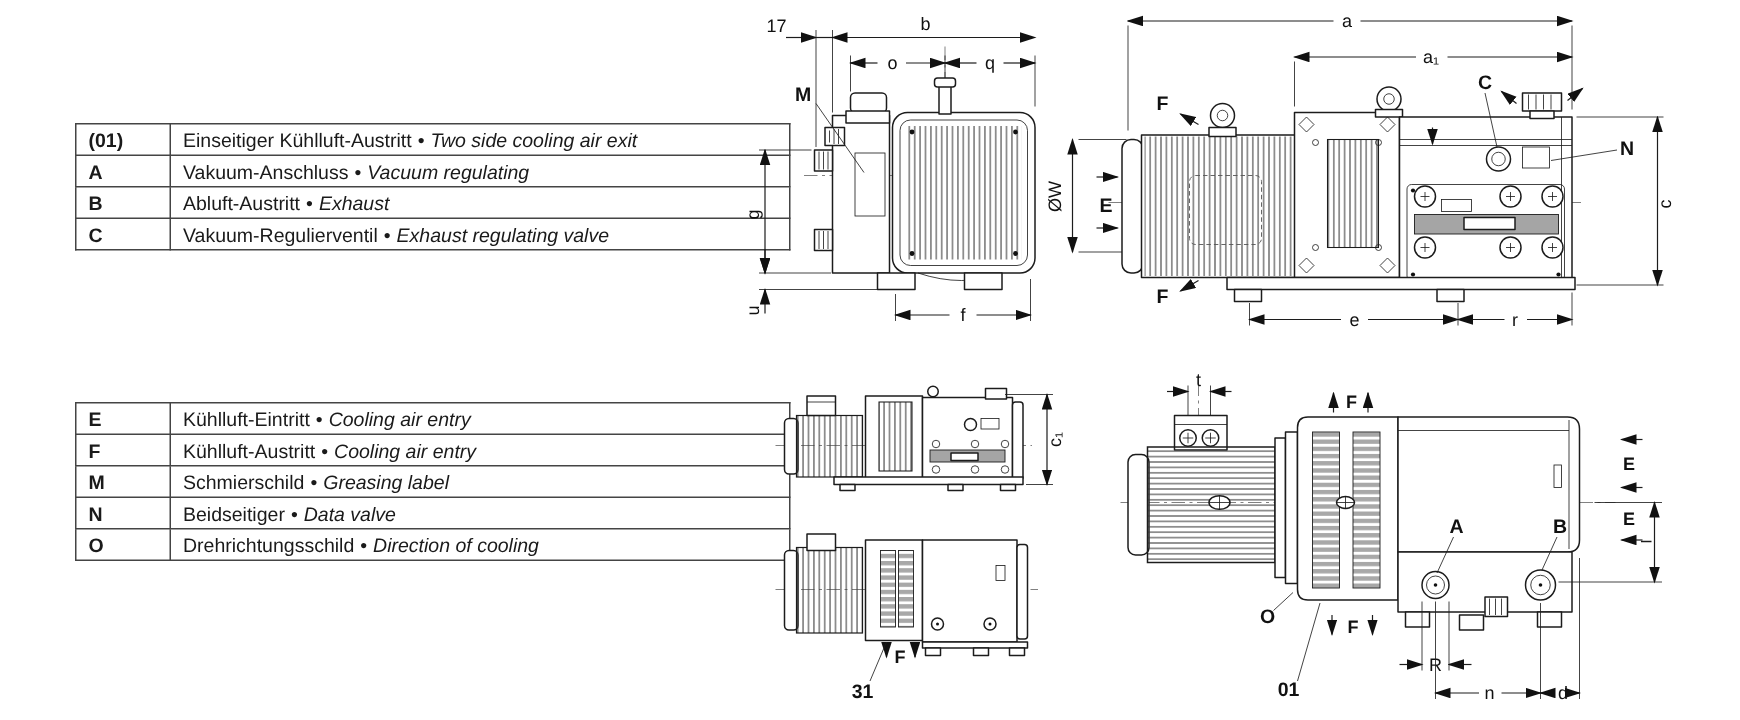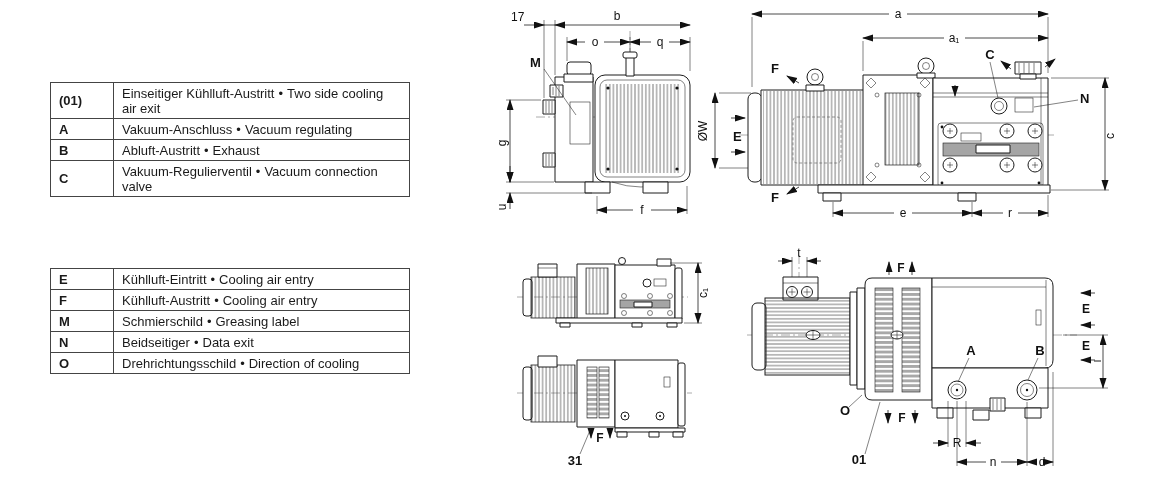--- a/index.html
+++ b/index.html
@@ -1,23 +1,23 @@
 <!DOCTYPE html>
 <html><head>
 <meta charset="utf-8">
 <style>
   html,body{margin:0;padding:0;background:#fff;}
   #canvas{position:relative;width:1160px;height:480px;background:#fff;overflow:hidden;
           font-family:"Liberation Sans","DejaVu Sans",sans-serif;color:#1a1a1a;}
   .abs{position:absolute;}
   
-  table.legend{border-collapse:collapse;width:360px;table-layout:fixed;}
+  table.legend{border-collapse:collapse;width:477px;table-layout:fixed;}
   table.legend td{border:1px solid #444;font-size:13px;line-height:15px;padding:2.5px 8px;color:#1a1a1a;}
   table.legend td.key{width:46px;font-weight:bold;}
-  table.legend .en{text-align:center;}
+  table.legend .en{font-style:italic;text-align:center;}
   table.legend .bullet{margin:0 4px;}
   
   svg{overflow:visible;}
   .ln{fill:none;stroke:#1c1c1c;stroke-width:1;stroke-linejoin:round;}
   .fw{fill:#fff;stroke:#1c1c1c;stroke-width:1;stroke-linejoin:round;}
   .thin{fill:none;stroke:#1c1c1c;stroke-width:.55;}
   .dim{fill:none;stroke:#1c1c1c;stroke-width:.8;}
   .cl{fill:none;stroke:#666;stroke-width:.55;stroke-dasharray:9 3 2 3;}
   .dash{fill:none;stroke:#555;stroke-width:.6;stroke-dasharray:3 2;}
   .shade{fill:#a5a5a5;stroke:#1c1c1c;stroke-width:.6;}
@@ -56,42 +56,42 @@
       <tr>
         <td class="key">A</td>
         <td><span class="de">Vakuum-Anschluss</span><span class="bullet">•</span><span class="en">Vacuum regulating</span></td>
       </tr>
       <tr>
         <td class="key">B</td>
         <td><span class="de">Abluft-Austritt</span><span class="bullet">•</span><span class="en">Exhaust</span></td>
       </tr>
       <tr>
         <td class="key">C</td>
-        <td><span class="de">Vakuum-Regulierventil</span><span class="bullet">•</span><span class="en">Vacuum connection valve</span></td>
+        <td><span class="de">Vakuum-Regulierventil</span><span class="bullet">•</span><span class="en">Exhaust regulating valve</span></td>
       </tr>
     </tbody>
   </table>
 
   <table class="legend abs" style="left:50px;top:268px;">
     <tbody>
       <tr>
         <td class="key">E</td>
         <td><span class="de">Kühlluft-Eintritt</span><span class="bullet">•</span><span class="en">Cooling air entry</span></td>
       </tr>
       <tr>
         <td class="key">F</td>
         <td><span class="de">Kühlluft-Austritt</span><span class="bullet">•</span><span class="en">Cooling air entry</span></td>
       </tr>
       <tr>
         <td class="key">M</td>
         <td><span class="de">Schmierschild</span><span class="bullet">•</span><span class="en">Greasing label</span></td>
       </tr>
       <tr>
         <td class="key">N</td>
-        <td><span class="de">Beidseitiger</span><span class="bullet">•</span><span class="en">Data exit</span></td>
+        <td><span class="de">Beidseitiger</span><span class="bullet">•</span><span class="en">Data valve</span></td>
       </tr>
       <tr>
         <td class="key">O</td>
         <td><span class="de">Drehrichtungsschild</span><span class="bullet">•</span><span class="en">Direction of cooling</span></td>
       </tr>
     </tbody>
   </table>
 
   <svg class="abs" style="left:500px;top:5px;" width="215" height="222" viewBox="0 0 215 222">
 

